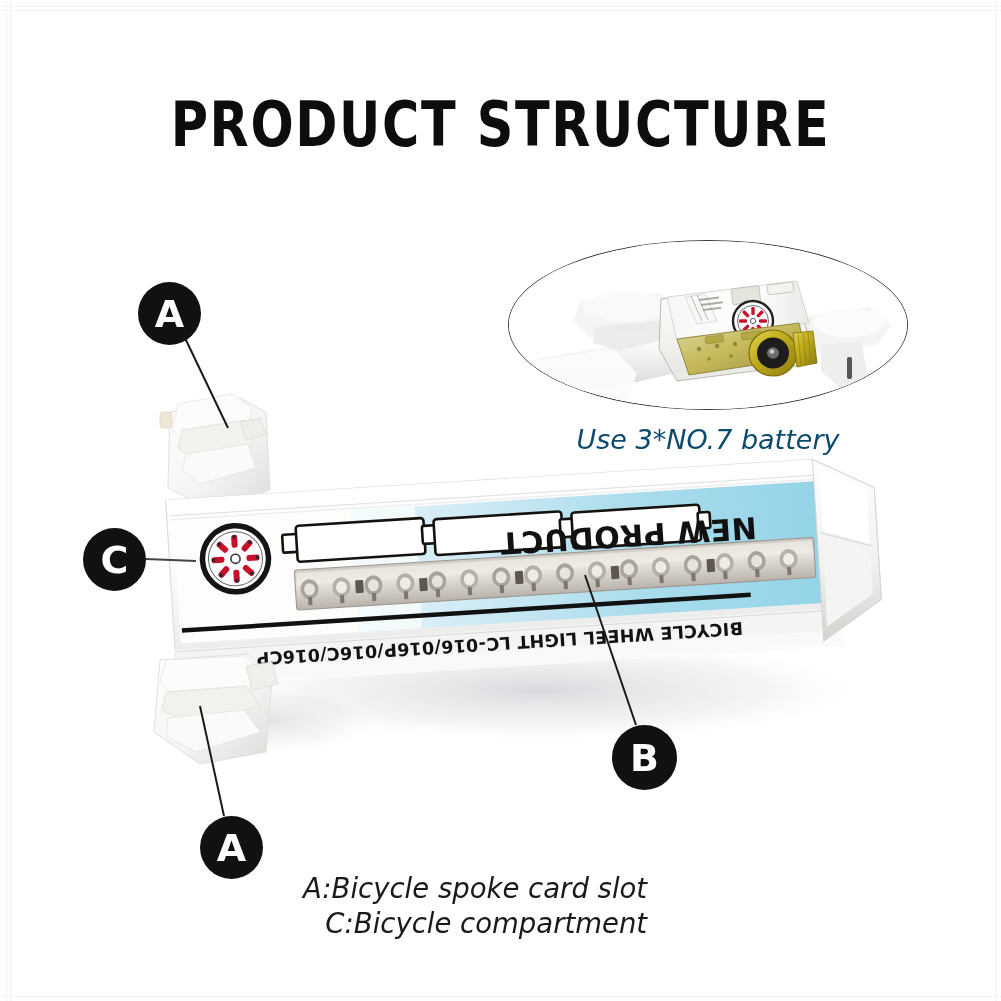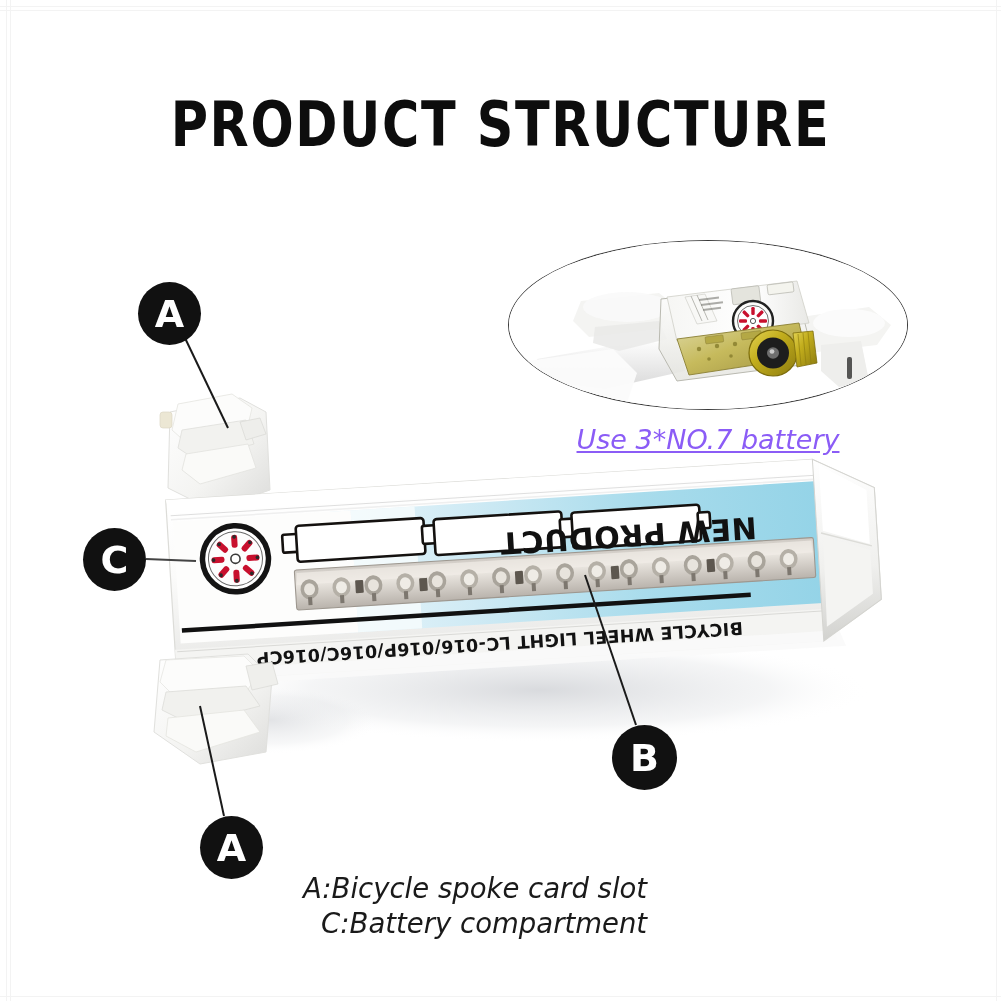--- a/index.html
+++ b/index.html
@@ -67,23 +67,22 @@
 
   #battery-caption {
     position: absolute;
     left: 508px;
     top: 424px;
     width: 400px;
     text-align: center;
     font-family: "DejaVu Sans", sans-serif;
     font-style: italic;
     font-size: 27px;
-    color: #8b5cf6;
+    color: #0c4a6e;
     white-space: nowrap;
-    text-decoration: underline;
   }
 
   
   #product {
     position: absolute;
     left: 120px;
     top: 360px;
     width: 800px;
     height: 450px;
   }
@@ -483,16 +482,16 @@
     <line x1="636" y1="725" x2="585" y2="575" stroke="#1a1a1a" stroke-width="2"></line>
   </svg>
 
   <div class="marker" id="marker-a-top">A</div>
   <div class="marker" id="marker-a-bot">A</div>
   <div class="marker" id="marker-b">B</div>
   <div class="marker" id="marker-c">C</div>
 
   <div id="legend">
     <div>A:Bicycle spoke card slot</div>
-    <div>C:Battery compartment</div>
+    <div>C:Bicycle compartment</div>
   </div>
 
 </div>
 
 </body></html>

